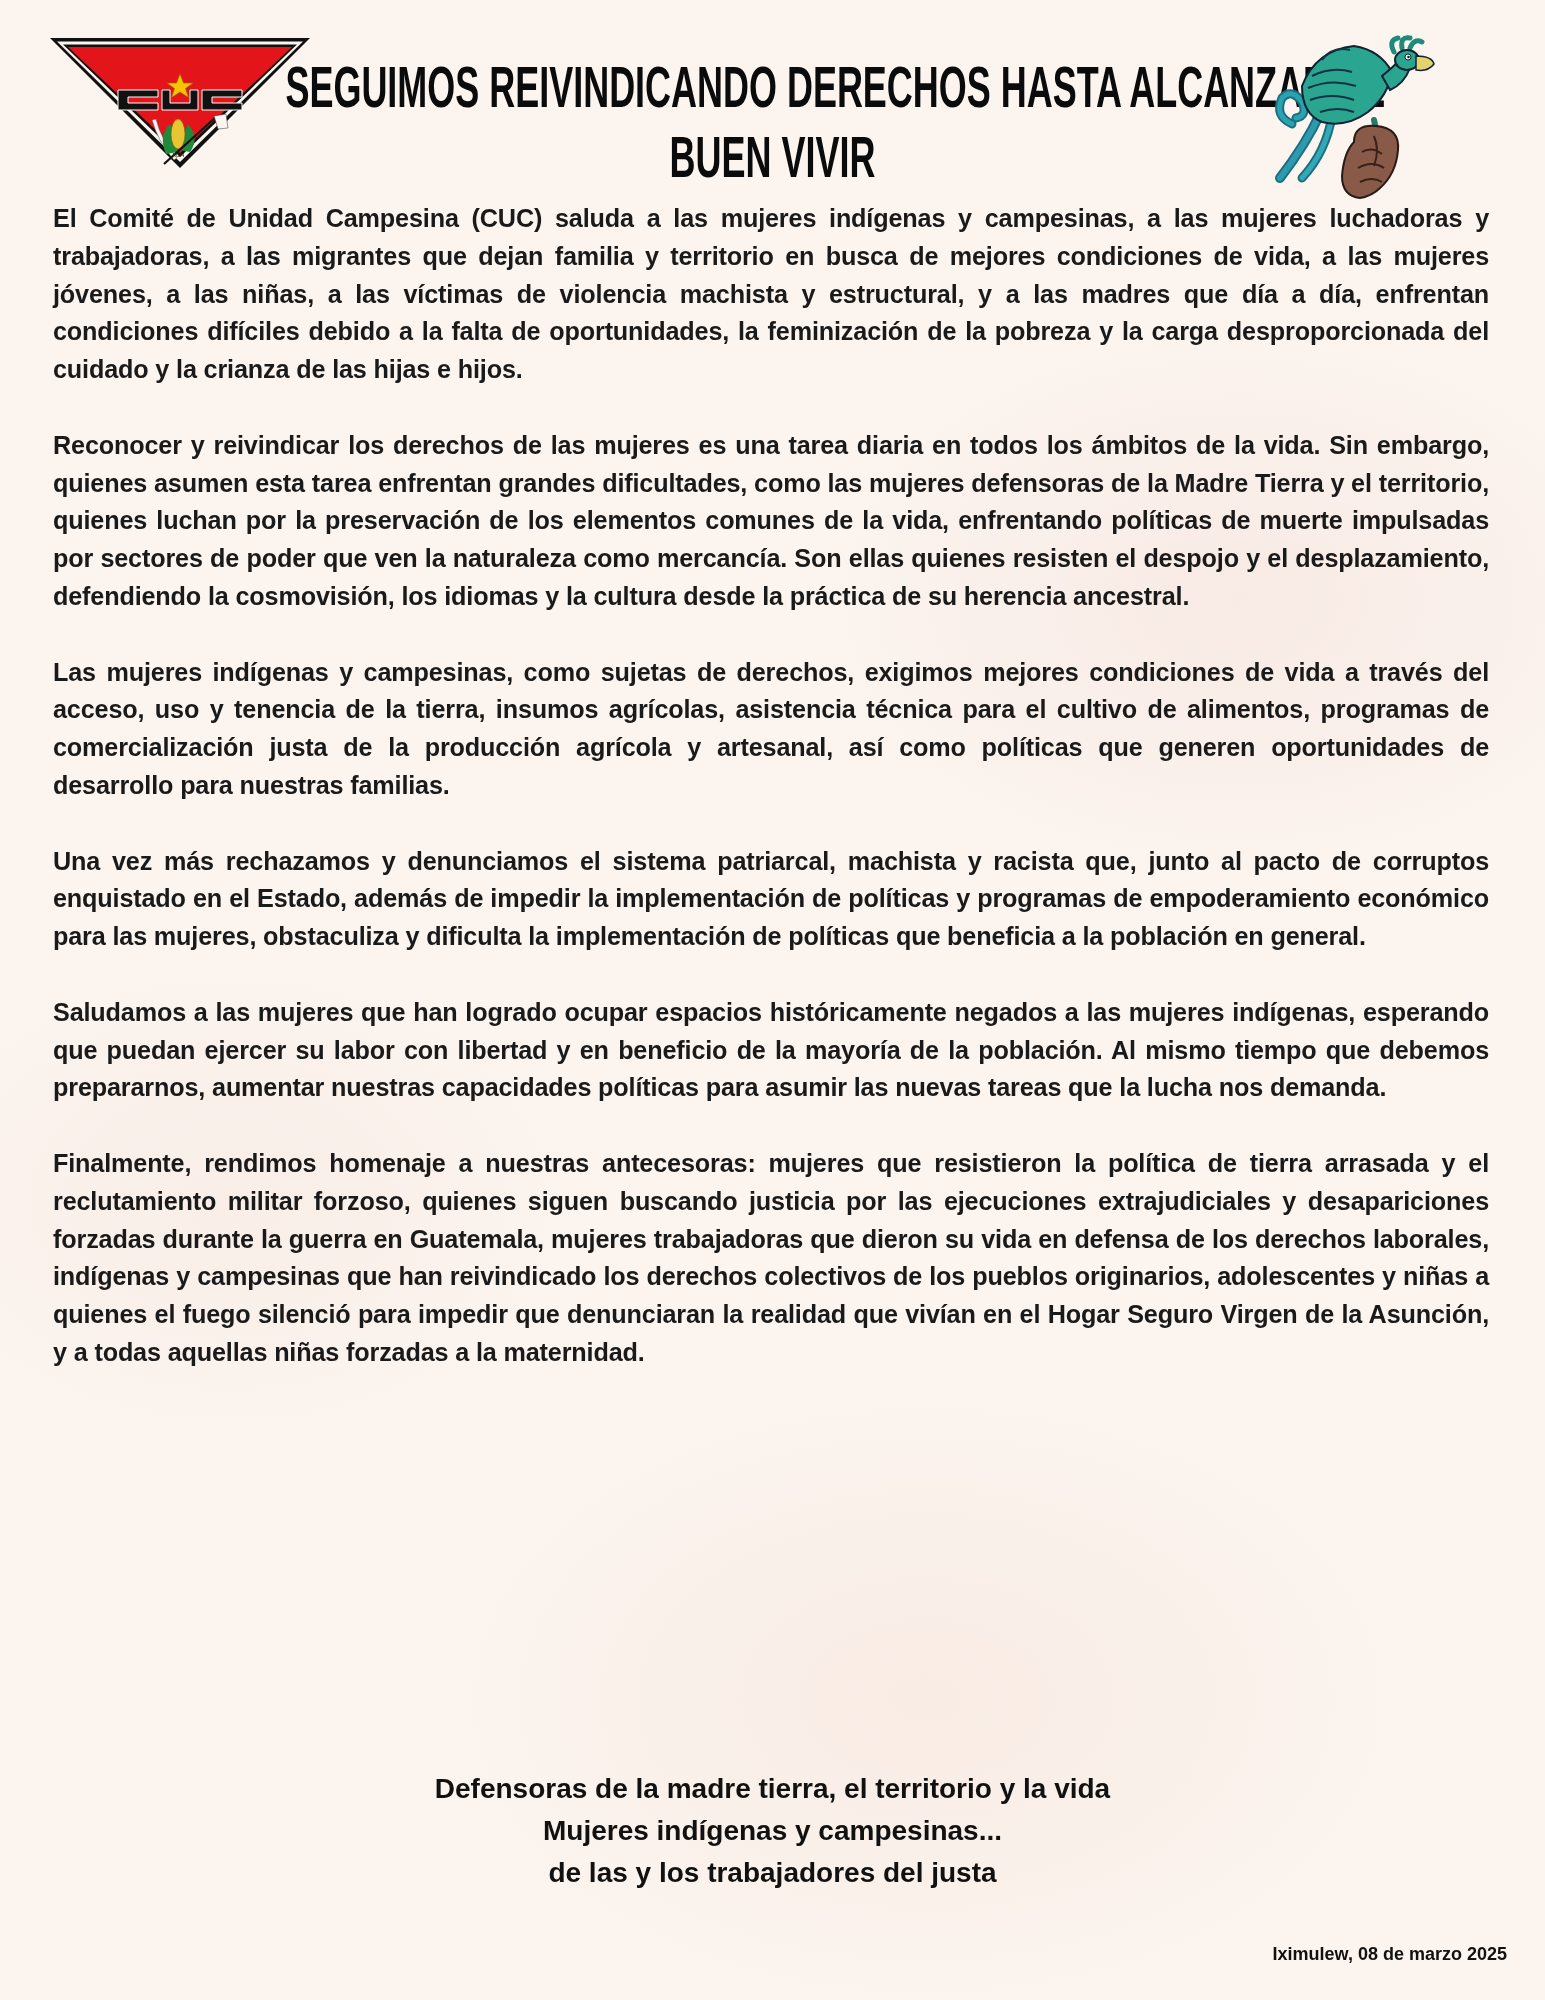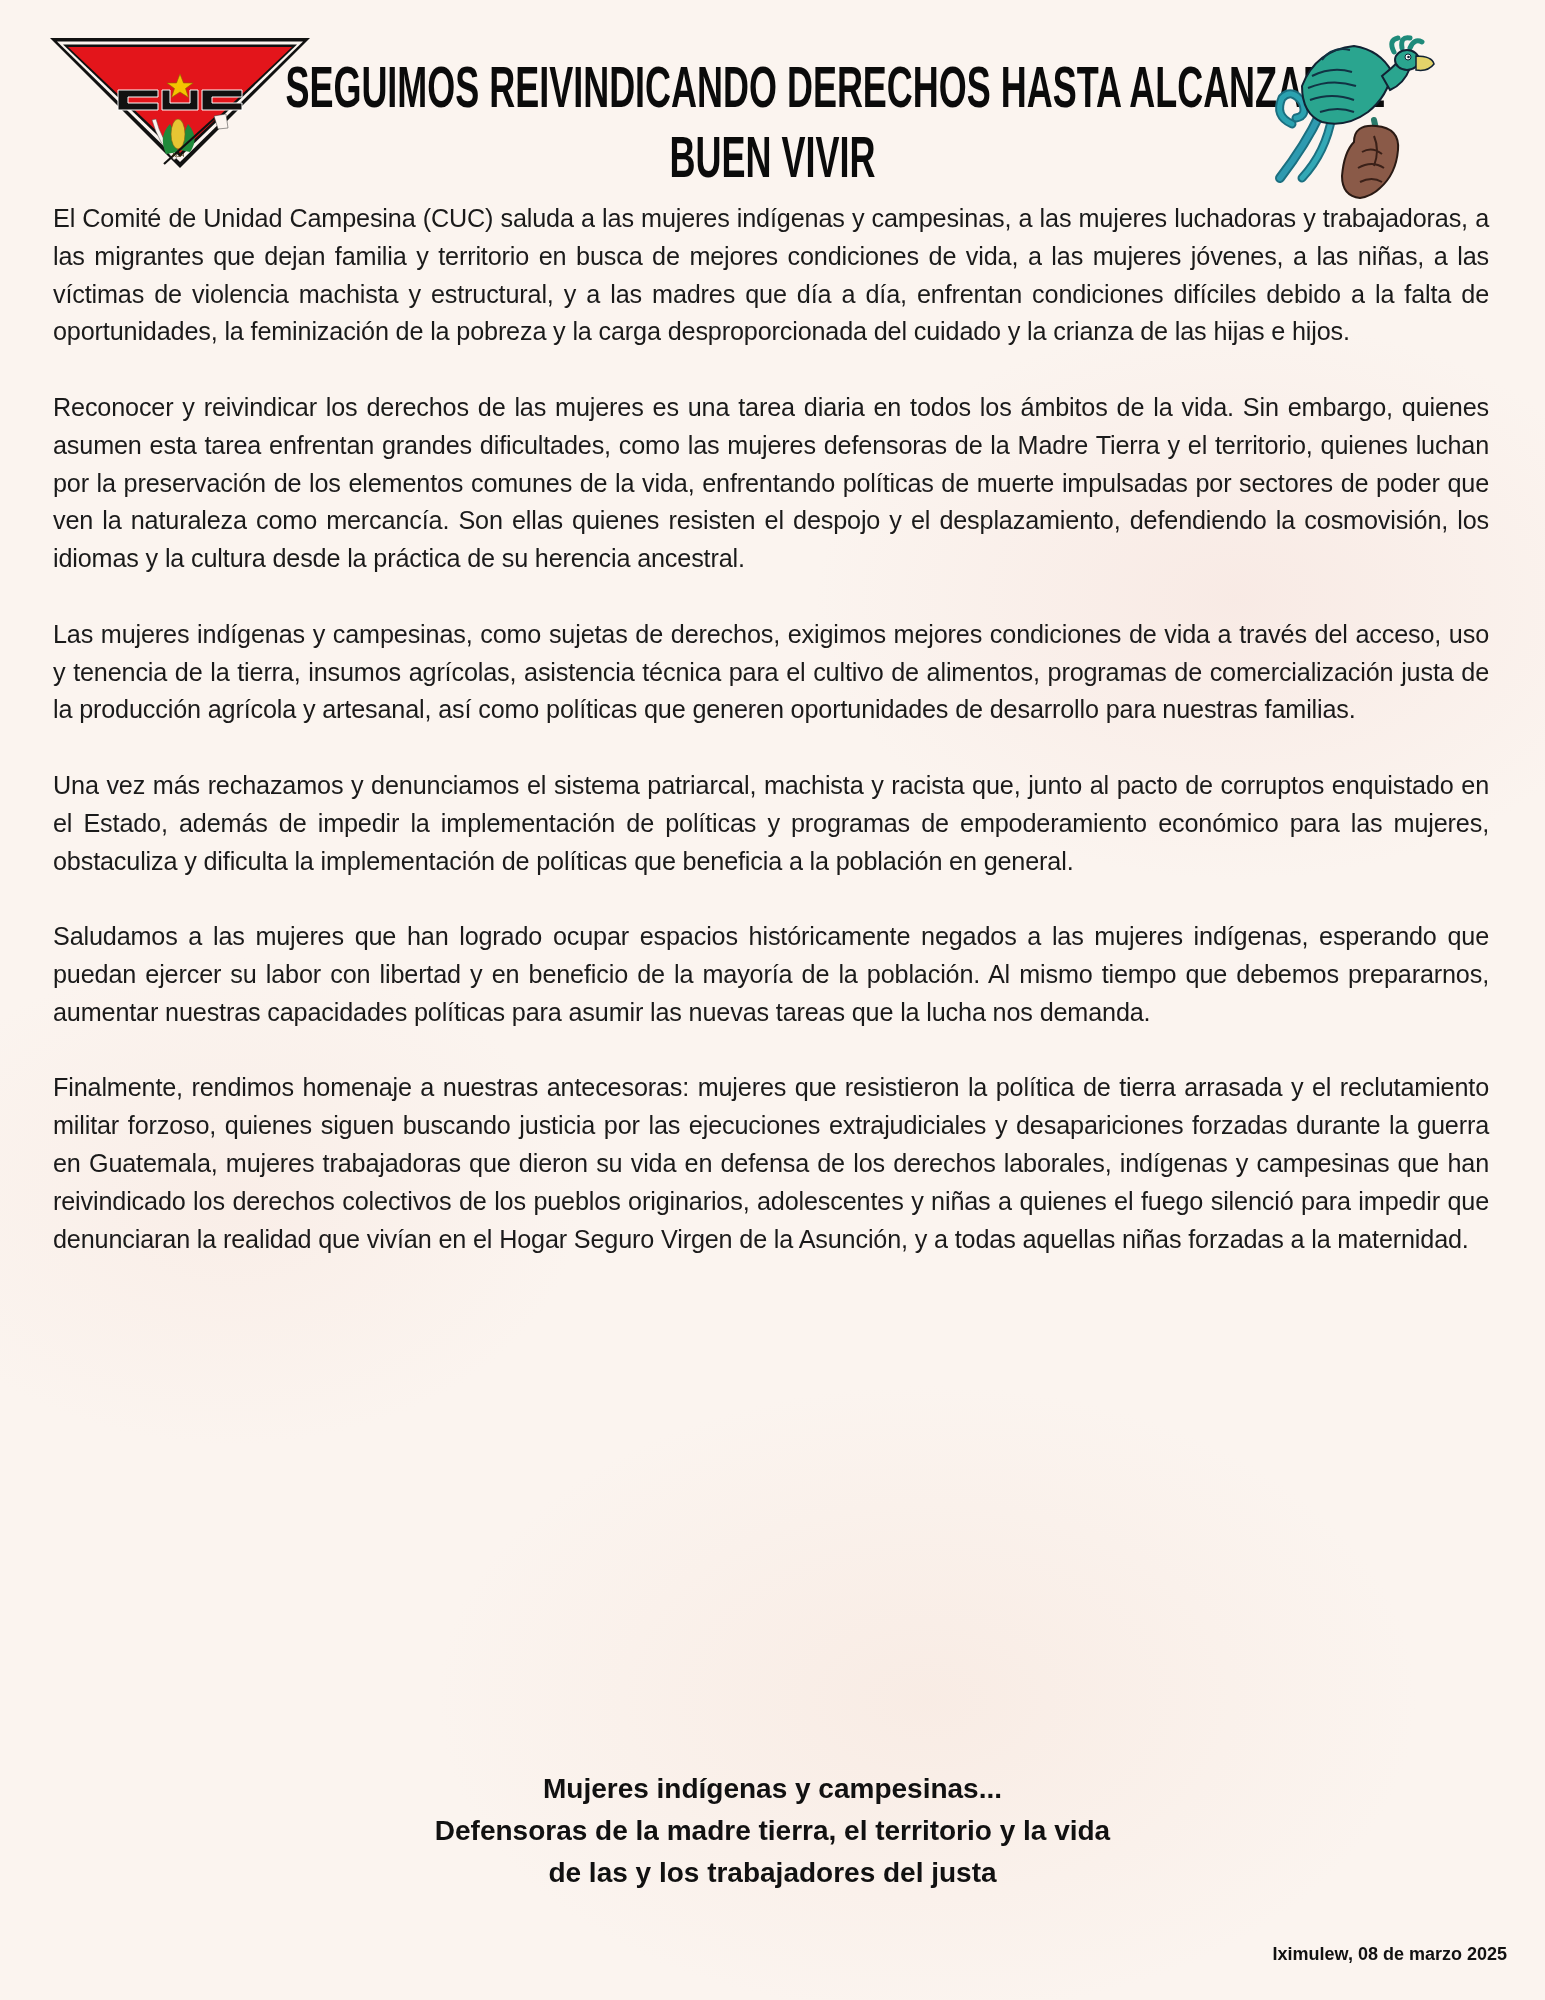--- a/index.html
+++ b/index.html
@@ -68,20 +68,21 @@
     font-family: "Liberation Sans", sans-serif;
     font-size: 25.2px;
     line-height: 37.8px;
     color: #1a1a1a;
   }
   .body-text p {
     margin: 0 0 37.8px 0;
     text-align: justify;
     text-align-last: left;
     letter-spacing: -0.15px;
+    font-weight: bold;
   }
 
   
   .slogan {
     position: absolute;
     left: 0;
     width: 1545px;
     top: 1768px;
     text-align: center;
     font-family: "Liberation Sans", sans-serif;
@@ -180,18 +181,18 @@
 <main class="body-text">
   <p>El Comité de Unidad Campesina (CUC) saluda a las mujeres indígenas y campesinas, a las mujeres luchadoras y trabajadoras, a las migrantes que dejan familia y territorio en busca de mejores condiciones de vida, a las mujeres jóvenes, a las niñas, a las víctimas de violencia machista y estructural, y a las madres que día a día, enfrentan condiciones difíciles debido a la falta de oportunidades, la feminización de la pobreza y la carga desproporcionada del cuidado y la crianza de las hijas e hijos.</p>
   <p>Reconocer y reivindicar los derechos de las mujeres es una tarea diaria en todos los ámbitos de la vida. Sin embargo, quienes asumen esta tarea enfrentan grandes dificultades, como las mujeres defensoras de la Madre Tierra y el territorio, quienes luchan por la preservación de los elementos comunes de la vida, enfrentando políticas de muerte impulsadas por sectores de poder que ven la naturaleza como mercancía. Son ellas quienes resisten el despojo y el desplazamiento, defendiendo la cosmovisión, los idiomas y la cultura desde la práctica de su herencia ancestral.</p>
   <p>Las mujeres indígenas y campesinas, como sujetas de derechos, exigimos mejores condiciones de vida a través del acceso, uso y tenencia de la tierra, insumos agrícolas, asistencia técnica para el cultivo de alimentos, programas de comercialización justa de la producción agrícola y artesanal, así como políticas que generen oportunidades de desarrollo para nuestras familias.</p>
   <p>Una vez más rechazamos y denunciamos el sistema patriarcal, machista y racista que, junto al pacto de corruptos enquistado en el Estado, además de impedir la implementación de políticas y programas de empoderamiento económico para las mujeres, obstaculiza y dificulta la implementación de políticas que beneficia a la población en general.</p>
   <p>Saludamos a las mujeres que han logrado ocupar espacios históricamente negados a las mujeres indígenas, esperando que puedan ejercer su labor con libertad y en beneficio de la mayoría de la población. Al mismo tiempo que debemos prepararnos, aumentar nuestras capacidades políticas para asumir las nuevas tareas que la lucha nos demanda.</p>
   <p>Finalmente, rendimos homenaje a nuestras antecesoras: mujeres que resistieron la política de tierra arrasada y el reclutamiento militar forzoso, quienes siguen buscando justicia por las ejecuciones extrajudiciales y desapariciones forzadas durante la guerra en Guatemala, mujeres trabajadoras que dieron su vida en defensa de los derechos laborales, indígenas y campesinas que han reivindicado los derechos colectivos de los pueblos originarios, adolescentes y niñas a quienes el fuego silenció para impedir que denunciaran la realidad que vivían en el Hogar Seguro Virgen de la Asunción, y a todas aquellas niñas forzadas a la maternidad.</p>
 </main>
 
 <section class="slogan">
+  <div>Defensoras de la madre tierra, el territorio y la vida</div>
   <div>Mujeres indígenas y campesinas...</div>
-  <div>Defensoras de la madre tierra, el territorio y la vida</div>
   <div>de las y los trabajadores del justa</div>
 </section>
 
 <div class="date">Iximulew, 08 de marzo 2025</div>
 
 </body></html>

